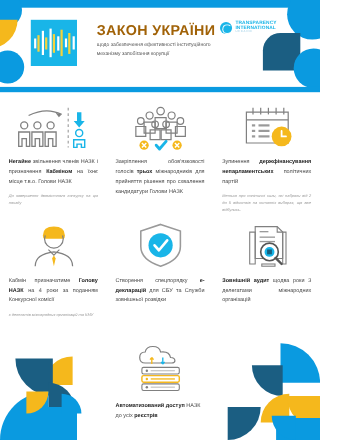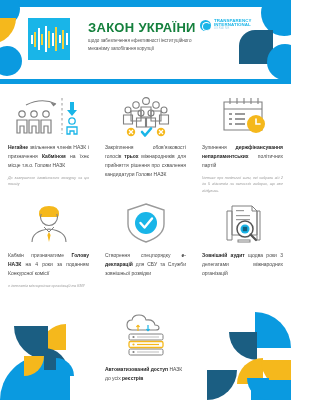--- a/index.html
+++ b/index.html
@@ -21,21 +21,21 @@
   .h-dec3{position:absolute;left:-8px;top:46px;width:30px;height:30px;border-radius:50%;background:#0a9ae0;}
   .h-dec-r1{position:absolute;right:-16px;top:-10px;width:46px;height:46px;border-radius:50% 0 50% 50%;background:#0a9ae0;}
   .h-dec-r2{position:absolute;right:18px;top:30px;width:34px;height:34px;border-radius:16px 0 0 0;background:#1b5e82;}
   .h-dec-r3{position:absolute;right:-12px;top:44px;width:36px;height:36px;border-radius:50%;background:#0a9ae0;}
 
   .logo-box{position:absolute;left:28px;top:18px;width:42px;height:42px;background:#19b5e8;}
   .logo-bars{position:absolute;left:0;top:0;width:42px;height:42px;display:flex;align-items:center;justify-content:center;gap:1.5px;}
   .logo-bars i{display:block;width:2px;background:#ffffff;}
   .logo-bars i.y{background:#f5d33c;}
 
-  .hdr-title{position:absolute;left:88px;top:20px;font-size:13px;font-weight:bold;letter-spacing:.3px;color:#15803d;}
+  .hdr-title{position:absolute;left:88px;top:20px;font-size:13px;font-weight:bold;letter-spacing:.3px;color:#a16207;}
   .hdr-sub{position:absolute;left:88px;top:37px;width:105px;font-size:4.6px;line-height:1.85;color:#555;}
 
   .ti-logo{position:absolute;left:200px;top:17px;width:62px;height:16px;display:flex;align-items:center;gap:3px;}
   .ti-globe{width:11px;height:11px;border-radius:50%;background:#19b5e8;position:relative;flex:0 0 auto;}
   .ti-globe:after{content:"";position:absolute;left:2px;top:2px;width:7px;height:7px;border-radius:50%;border:1.2px solid #fff;border-right-color:transparent;}
   .ti-text{display:flex;flex-direction:column;line-height:1;}
   .ti-text b{font-size:4.4px;color:#19b5e8;font-weight:bold;letter-spacing:.1px;}
   .ti-text span{font-size:2.6px;color:#9ecfe6;letter-spacing:.6px;margin-top:.5px;}
 
   

